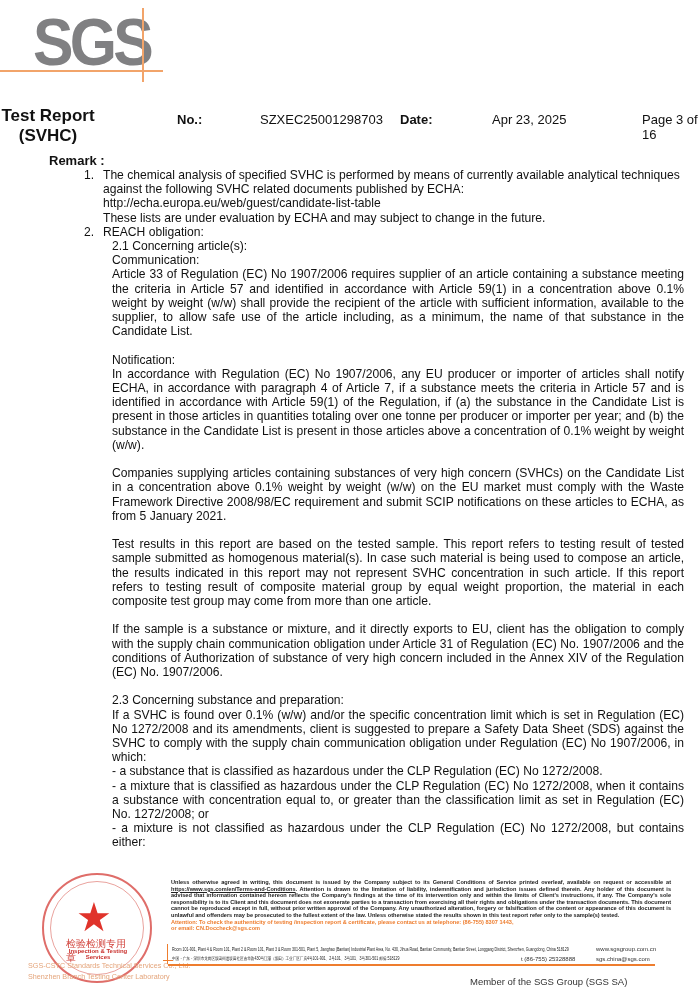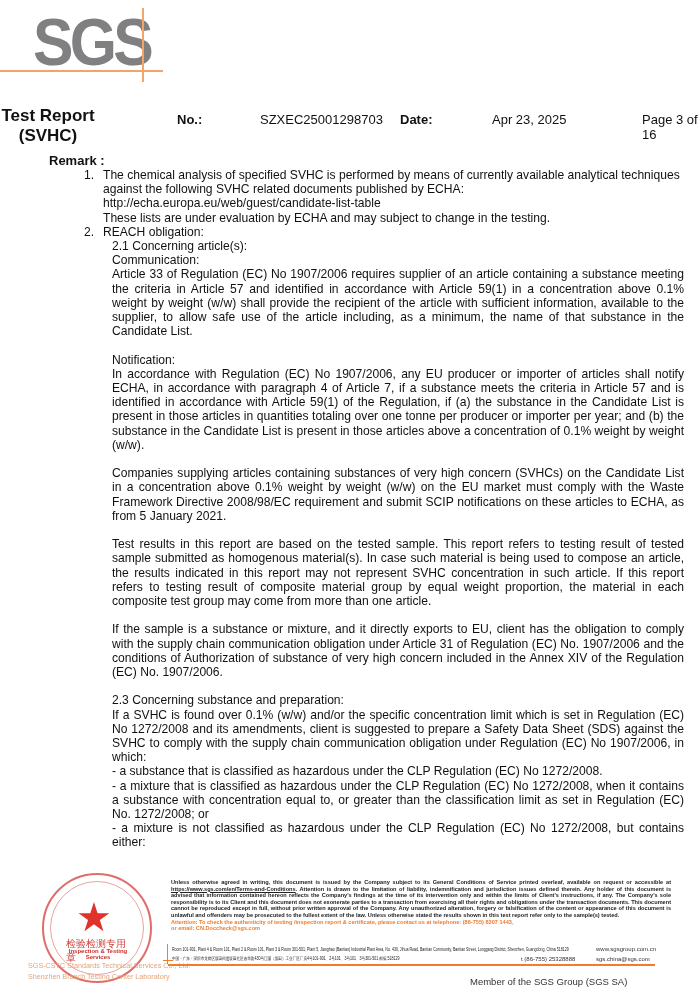--- a/index.html
+++ b/index.html
@@ -75,21 +75,21 @@
 <span class="hdr-val" style="left:447px">Apr 23, 2025</span>
 <span class="hdr-val" style="left:597px">Page 3 of 16</span>
 
 <div class="remark">Remark :</div>
 
 <div class="content">
   <div class="blk l1">
     <span class="num">1.</span>
     <div>The chemical analysis of specified SVHC is performed by means of currently available analytical techniques against the following SVHC related documents published by ECHA:</div>
     <div>http://echa.europa.eu/web/guest/candidate-list-table</div>
-    <div>These lists are under evaluation by ECHA and may subject to change in the testing.</div>
+    <div>These lists are under evaluation by ECHA and may subject to change in the future.</div>
   </div>
 
   <div class="blk l1">
     <span class="num">2.</span>
     <div>REACH obligation:</div>
   </div>
 
   <div class="blk l2">
     <div>2.1 Concerning article(s):</div>
     <div>Communication:</div>

